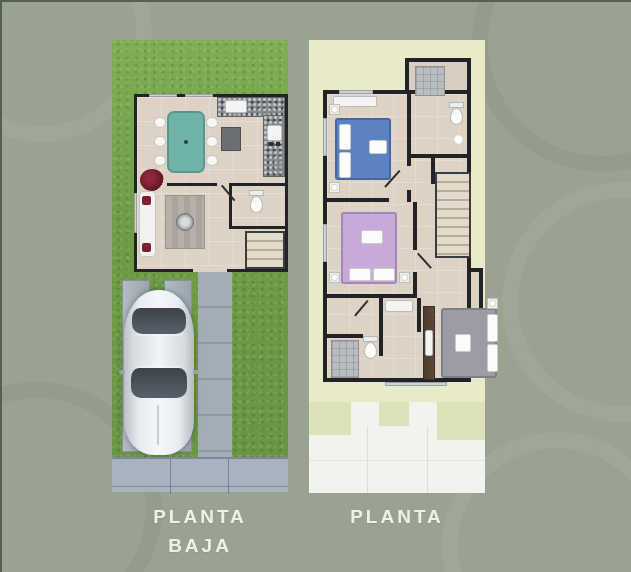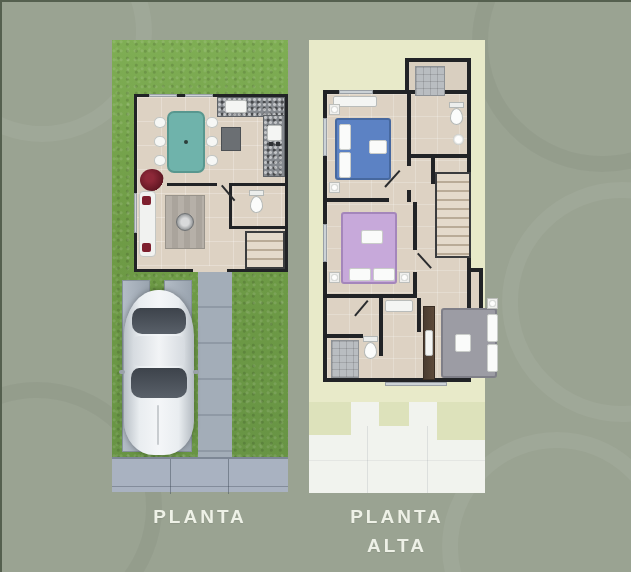--- a/index.html
+++ b/index.html
@@ -255,19 +255,19 @@
         <div class="pillow" style="left:44px;top:34px;width:9px;height:26px;"></div>
         <div class="pillow" style="left:12px;top:24px;width:14px;height:16px;"></div>
       </div>
       <div class="abs nightstand" style="left:160px;top:204px;width:11px;height:11px;"></div>
       <div class="abs lamp" style="left:162px;top:206px;width:7px;height:7px;"></div>
     </div>
   </div>
 
   <div class="abs floor-label" style="left:98px;top:500px;">
     <div>PLANTA</div>
+    <div>BAJA</div>
   </div>
   <div class="abs floor-label" style="left:295px;top:500px;">
     <div>PLANTA</div>
-    <div>ALTA</div>
   </div>
 
 </div>
 
 </body></html>

